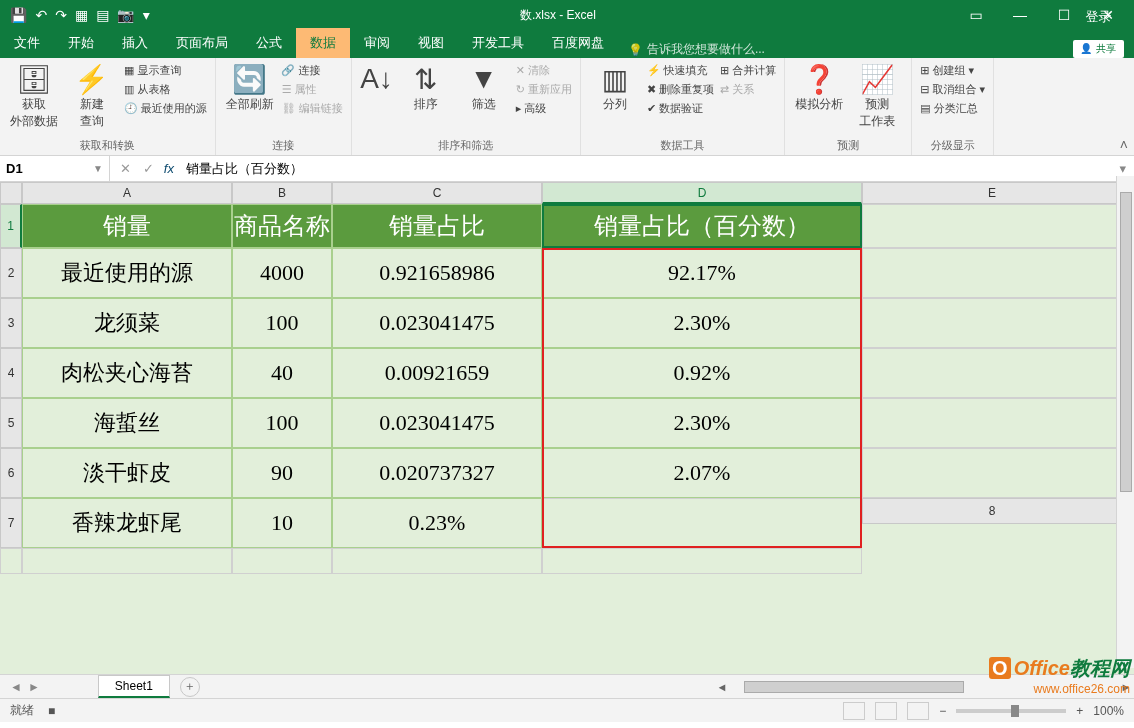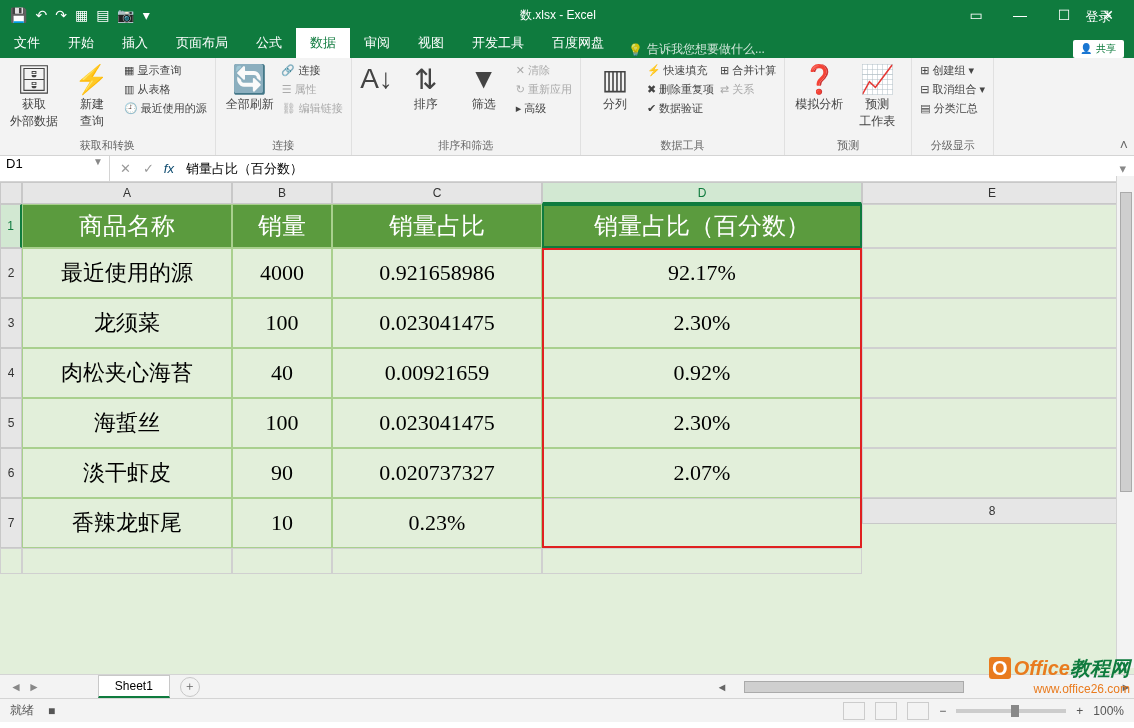--- a/index.html
+++ b/index.html
@@ -9,40 +9,40 @@
 .titlebar { height: 30px; background: #0f7b3e; display: flex; align-items: center; color: #fff; font-size: 12px; }
 .titlebar .qat { display: flex; gap: 8px; padding: 0 10px; align-items: center; }
 .titlebar .qat span { cursor: pointer; font-size: 14px; }
 .titlebar .title { flex: 1; text-align: center; }
 .titlebar .winctl { display: flex; gap: 4px; align-items: center; padding-right: 6px; }
 .titlebar .winctl span { width: 40px; text-align: center; font-size: 14px; cursor: pointer; }
 
 
 .menutabs { height: 28px; background: #0f7b3e; display: flex; align-items: flex-end; color: #fff; font-size: 13px; }
 .menutabs .tab { padding: 6px 14px; cursor: pointer; }
-.menutabs .tab.active { background: #ffffff; color: #0f7b3e; }
+.menutabs .tab.active { background: #fdba74; color: #0f7b3e; }
 .menutabs .tell { margin-left: 10px; opacity: .8; font-size: 12px; display: flex; align-items: center; gap: 4px; }
 .menutabs .right { margin-left: auto; display: flex; align-items: center; padding-right: 10px; gap: 14px; flex-direction: column; }
 .menutabs .right .share { background: #fff; color: #0f7b3e; padding: 2px 8px; border-radius: 2px; font-size: 10px; }
 
 
 .ribbon { height: 98px; background: #f3f3f3; border-bottom: 1px solid #d4d4d4; display: flex; font-size: 12px; color: #444; position: relative; }
 .group { border-right: 1px solid #e0e0e0; padding: 4px 8px 2px 8px; display: flex; flex-direction: column; }
 .group .top { flex: 1; display: flex; gap: 6px; }
 .group .label { text-align: center; font-size: 11px; color: #666; padding-top: 2px; }
 .bigbtn { display: flex; flex-direction: column; align-items: center; justify-content: flex-start; width: 52px; cursor: pointer; text-align: center; }
 .bigbtn .ic { font-size: 28px; height: 34px; display: flex; align-items: center; justify-content: center; }
 .smbtn { font-size: 11px; cursor: pointer; white-space: nowrap; padding: 1px 0; display: flex; align-items: center; gap: 3px; color: #444; }
 .smbtn.dis { color: #aaa; }
 .col { display: flex; flex-direction: column; justify-content: flex-start; gap: 2px; }
 .ribbon-collapse { position: absolute; right: 6px; bottom: 2px; font-size: 14px; color: #666; cursor: pointer; }
 
 
 .fbar { height: 26px; border-bottom: 1px solid #d4d4d4; display: flex; align-items: center; background: #fff; font-size: 13px; }
-.fbar .namebox { width: 110px; border-right: 1px solid #d4d4d4; padding: 0 6px; height: 100%; display: flex; justify-content: space-between; }
+.fbar .namebox { width: 110px; border-right: 1px solid #d4d4d4; padding: 0 6px; height: 100%; display: flex; align-items: center; justify-content: space-between; font-weight: bold; }
 .fbar .namebox span.dd { color: #888; font-size: 10px; }
 .fbar .fxbtns { display: flex; gap: 12px; padding: 0 10px; color: #999; }
 .fbar .fxbtns span { cursor: pointer; }
 .fbar .fx { font-style: italic; padding-right: 6px; color: #0c4a6e; }
 .fbar .formula { flex: 1; padding: 0 6px; }
 .fbar .expand { padding: 0 8px; color: #888; cursor: pointer; }
 
 
 .grid-wrap { position: relative; height: 492px; overflow: hidden; background: #e2efda; }
 .grid { display: grid; grid-template-columns: 22px 210px 100px 210px 320px 260px; }
@@ -255,22 +255,22 @@
   <div class="grid">
 
     <div class="corner"></div>
     <div class="colhdr">A</div>
     <div class="colhdr">B</div>
     <div class="colhdr">C</div>
     <div class="colhdr sel">D</div>
     <div class="colhdr">E</div>
 
     <div class="rowhdr r1 sel">1</div>
+    <div class="cell hdrcell r1">销量</div>
     <div class="cell hdrcell r1">商品名称</div>
-    <div class="cell hdrcell r1">销量</div>
     <div class="cell hdrcell r1">销量占比</div>
     <div class="cell hdrcell r1">销量占比（百分数）</div>
     <div class="cell r1" style="border-color:#d0d0d0"></div>
 
     <div class="rowhdr r">2</div>
     <div class="cell r">最近使用的源</div>
     <div class="cell r">4000</div>
     <div class="cell r">0.921658986</div>
     <div class="cell r">92.17%</div>
     <div class="cell r" style="border-color:#d0d0d0"></div>

